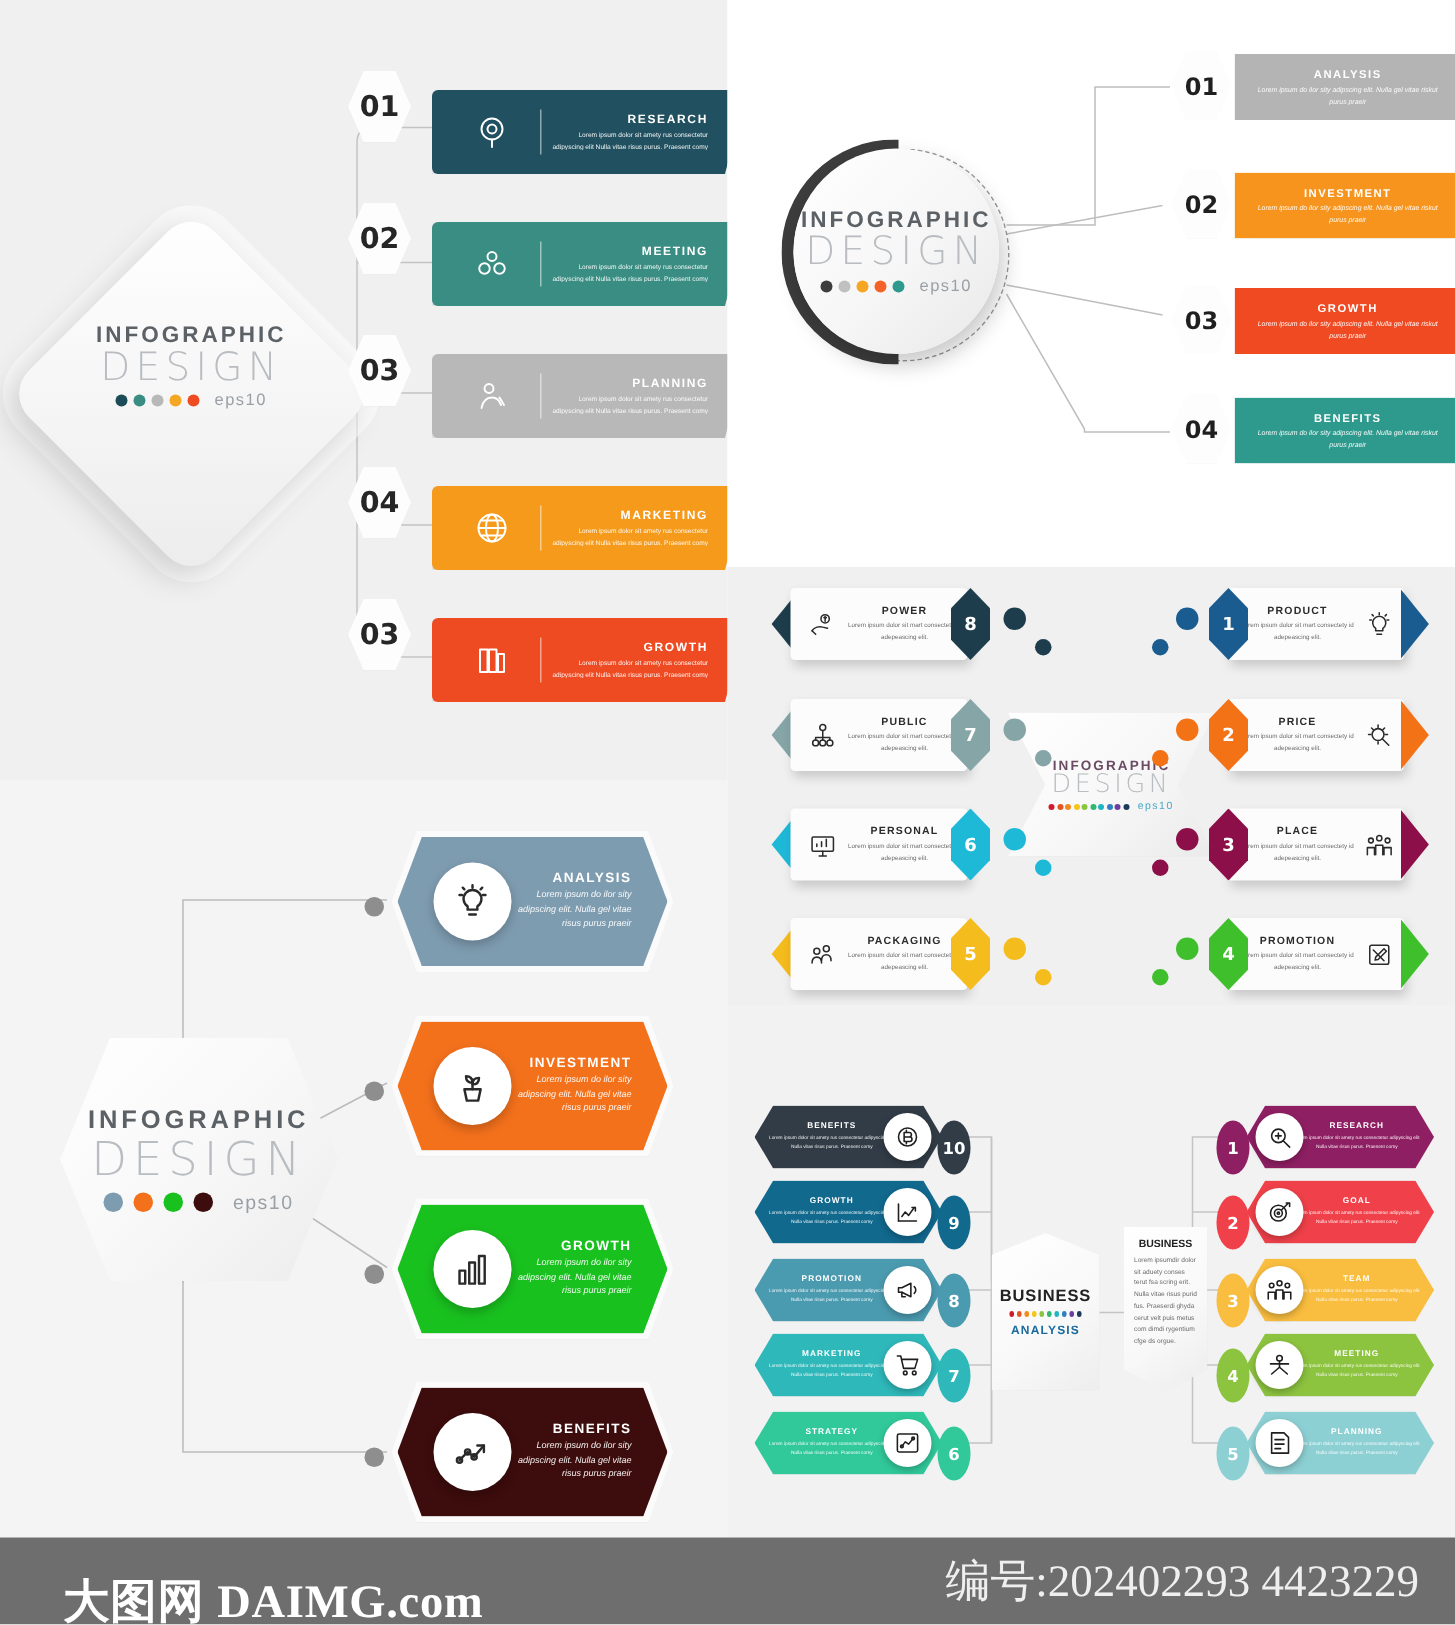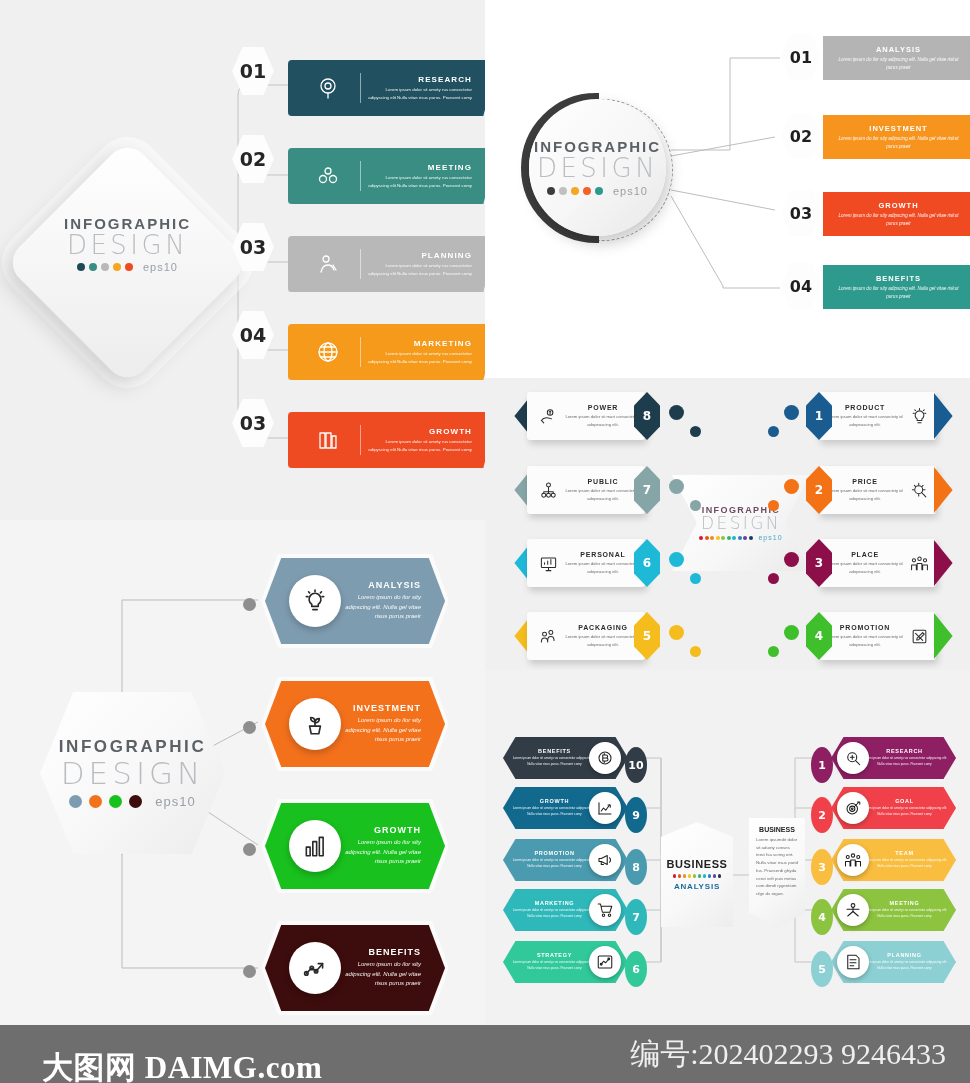--- a/index.html
+++ b/index.html
@@ -870,16 +870,16 @@
               <path d="M5 3h11l4 4v14H5z"></path>
               <path d="M8 9h8M8 13h8M8 17h5"></path>
             </svg>
           </div>
         </div>
       </div>
   </div>
 
   <div id="wm-bar">
     <div id="wm-left">大图网 DAIMG.com</div>
-    <div id="wm-right">编号:202402293 9246433</div>
+    <div id="wm-right">编号:202402293 4423229</div>
   </div>
 
 </div>
 
 </body></html>

